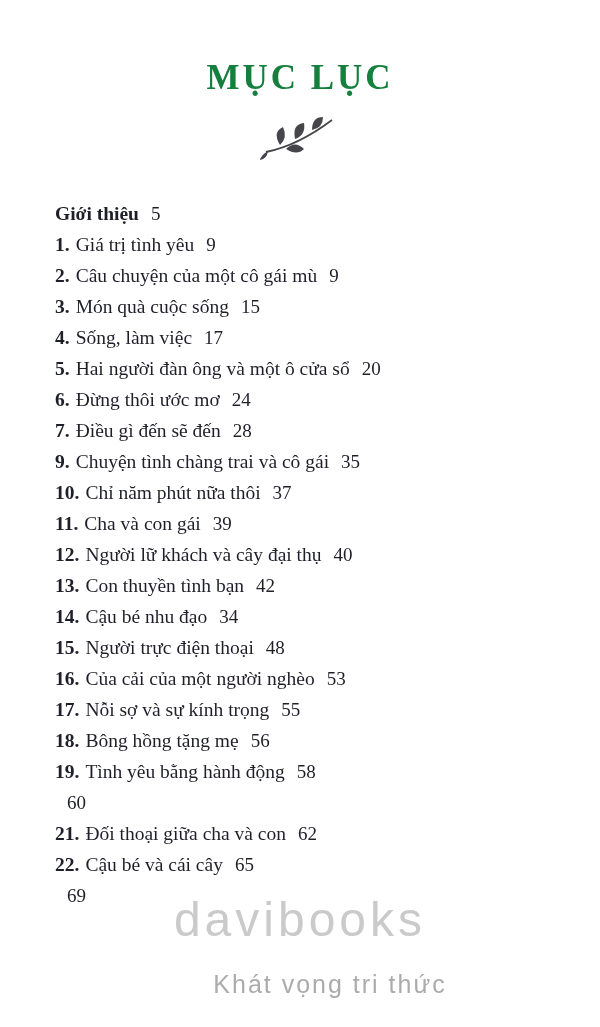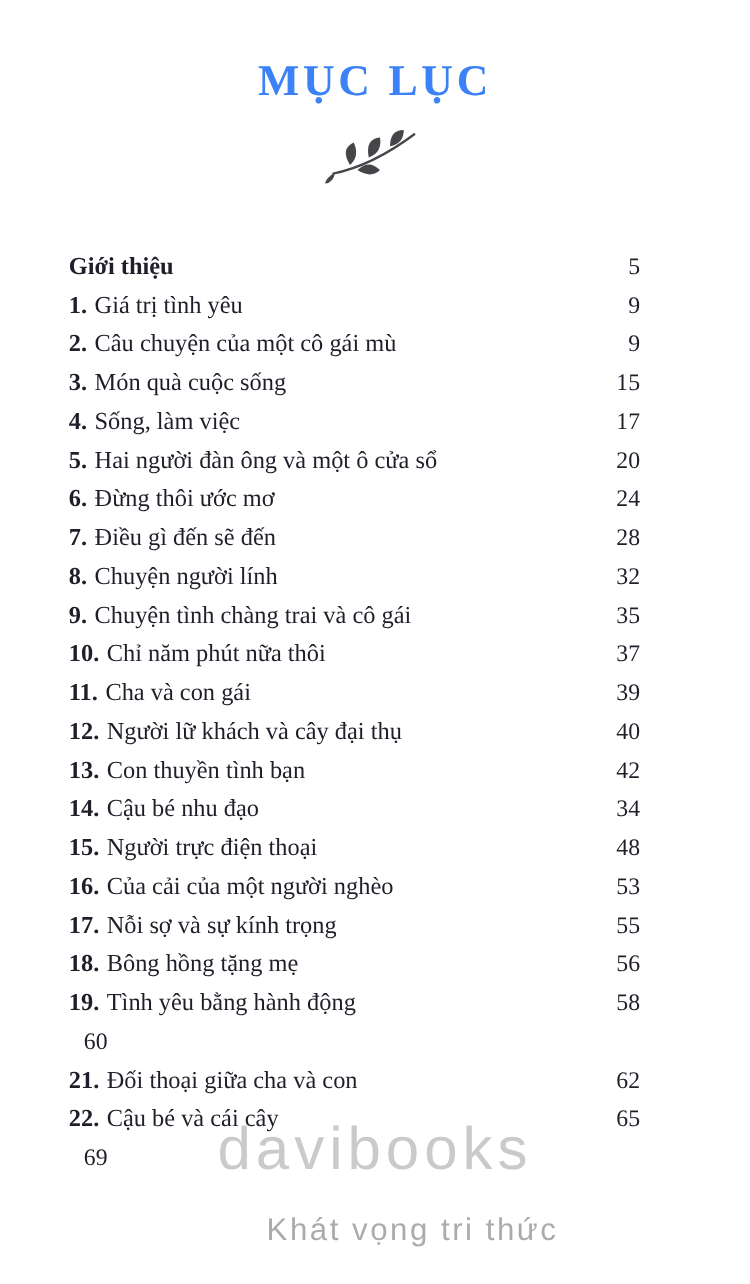--- a/index.html
+++ b/index.html
@@ -14,41 +14,41 @@
     overflow: hidden;
     font-family: "Liberation Serif", "DejaVu Serif", serif;
     color: #23232e;
   }
   .page {
     position: absolute;
     inset: 0;
     background: #ffffff;
   }
   .page-title {
-    margin-top: 45px;
+    margin-top: 58px;
     text-align: center;
     font-size: 35px;
     font-weight: bold;
     letter-spacing: 3px;
-    color: #3b82f6;
+    color: #15803d;
   }
   .ornament-wrap {
     margin-top: 16px;
     text-align: center;
     height: 48px;
   }
   .toc {
     position: absolute;
     top: 198px;
     left: 55px;
     right: 88px;
   }
   .toc-row {
     display: flex;
-    justify-content: space-between;
+    justify-content: flex-start;
     align-items: baseline;
     height: 31px;
     font-size: 19.5px;
     line-height: 31px;
     color: #1f1f2a;
   }
   .toc-label {
     white-space: nowrap;
     overflow: hidden;
   }
@@ -141,24 +141,20 @@
       </div>
       <div class="toc-row">
         <span class="toc-label"><span class="toc-num">6.</span><span class="toc-title">Đừng thôi ước mơ</span></span>
         <span class="toc-page">24</span>
       </div>
       <div class="toc-row">
         <span class="toc-label"><span class="toc-num">7.</span><span class="toc-title">Điều gì đến sẽ đến</span></span>
         <span class="toc-page">28</span>
       </div>
       <div class="toc-row">
-        <span class="toc-label"><span class="toc-num">8.</span><span class="toc-title">Chuyện người lính</span></span>
-        <span class="toc-page">32</span>
-      </div>
-      <div class="toc-row">
         <span class="toc-label"><span class="toc-num">9.</span><span class="toc-title">Chuyện tình chàng trai và cô gái</span></span>
         <span class="toc-page">35</span>
       </div>
       <div class="toc-row">
         <span class="toc-label"><span class="toc-num">10.</span><span class="toc-title">Chỉ năm phút nữa thôi</span></span>
         <span class="toc-page">37</span>
       </div>
       <div class="toc-row">
         <span class="toc-label"><span class="toc-num">11.</span><span class="toc-title">Cha và con gái</span></span>
         <span class="toc-page">39</span>

